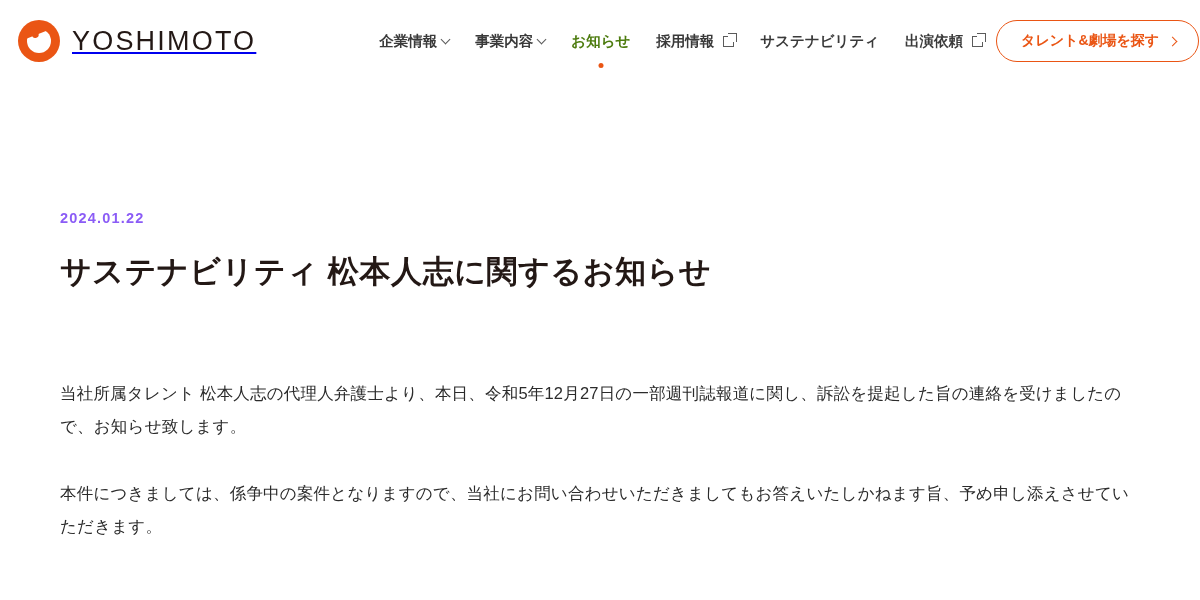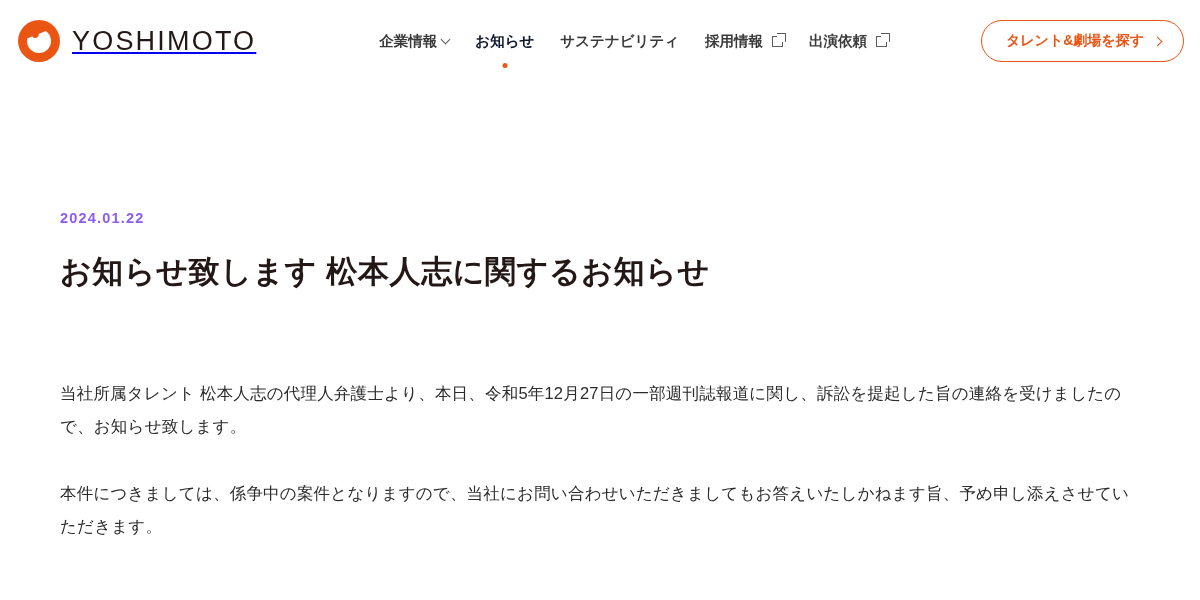--- a/index.html
+++ b/index.html
@@ -82,21 +82,21 @@
     gap: 5px;
     font-size: 14.5px;
     font-weight: 700;
     color: #3a3a3a;
     padding: 6px 13px;
     white-space: nowrap;
     cursor: pointer;
     text-decoration: none;
     text-align: right;
   }
-  .nav-item.active { color: #0f172a; }
+  .nav-item.active { color: #4d7c0f; }
   .nav-dot {
     position: absolute;
     left: 50%;
     bottom: -11px;
     transform: translateX(-50%);
     width: 5px;
     height: 5px;
     border-radius: 50%;
     background: #ea5514;
   }
@@ -191,48 +191,52 @@
     <span class="brand-name">YOSHIMOTO</span>
   </a>
 
   <nav class="main-nav">
 
     <a class="nav-item" href="#">
       <span>企業情報</span>
       <span class="chev"></span>
     </a>
 
+    <a class="nav-item" href="#">
+      <span>事業内容</span>
+      <span class="chev"></span>
+    </a>
 
     <a class="nav-item active" href="#">
       <span>お知らせ</span>
       <span class="nav-dot"></span>
     </a>
 
     <a class="nav-item" href="#">
-      <span>サステナビリティ</span>
-    </a>
-
-    <a class="nav-item" href="#">
       <span>採用情報</span>
       <span class="ext-icon"></span>
+    </a>
+
+    <a class="nav-item" href="#">
+      <span>サステナビリティ</span>
     </a>
 
     <a class="nav-item" href="#">
       <span>出演依頼</span>
       <span class="ext-icon"></span>
     </a>
 
     <button class="cta-button">
       <span>タレント&amp;劇場を探す</span>
       <span class="cta-chev"></span>
     </button>
 
   </nav>
 </header>
 
 <main class="article">
   <div class="article-date">2024.01.22</div>
-  <h1 class="article-title">お知らせ致します 松本人志に関するお知らせ</h1>
+  <h1 class="article-title">サステナビリティ 松本人志に関するお知らせ</h1>
   <div class="article-body">
     <p class="article-para">当社所属タレント 松本人志の代理人弁護士より、本日、令和5年12月27日の一部週刊誌報道に関し、訴訟を提起した旨の連絡を受けましたので、お知らせ致します。</p>
     <p class="article-para">本件につきましては、係争中の案件となりますので、当社にお問い合わせいただきましてもお答えいたしかねます旨、予め申し添えさせていただきます。</p>
   </div>
 </main>
 
 </body></html>

